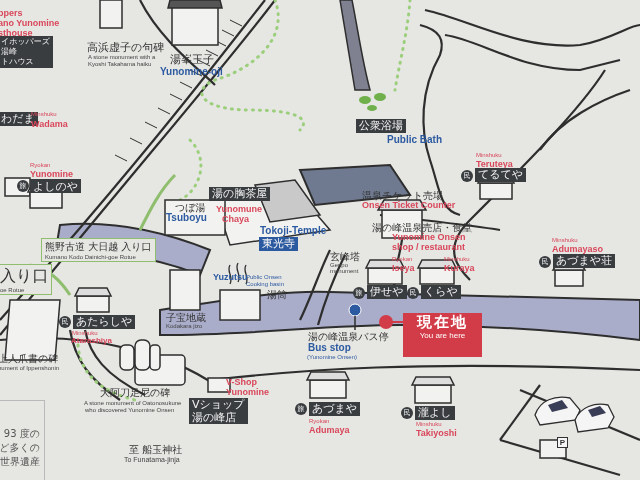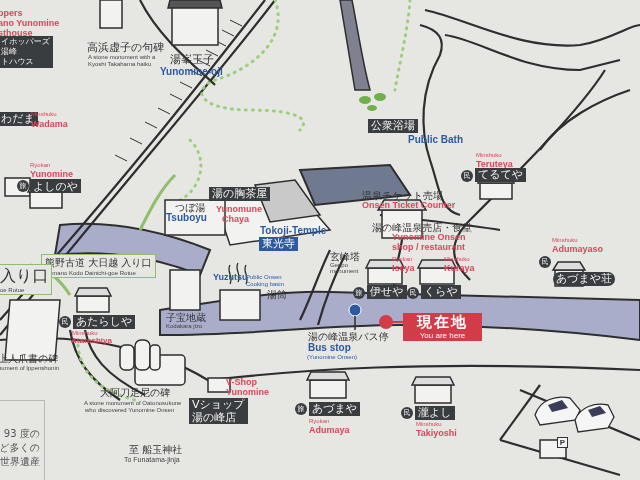--- a/index.html
+++ b/index.html
@@ -6,21 +6,21 @@
   body{width:640px;height:480px;overflow:hidden;background:#e6e6e3;font-family:"Liberation Sans","DejaVu Sans",sans-serif;position:relative;}
   #map{position:absolute;left:0;top:0;width:640px;height:480px;}
   .abs{position:absolute;}
   .jp-box{position:absolute;background:#3a3d40;color:#f4f4f4;font-family:"DejaVu Sans",sans-serif;font-size:11px;line-height:14px;padding:0 3px;white-space:nowrap;}
   .jp{position:absolute;color:#333;font-family:"DejaVu Sans",sans-serif;font-size:10px;white-space:nowrap;}
   .en-blue{position:absolute;color:#2c5aa0;font-weight:bold;font-size:10px;white-space:nowrap;}
   .en-red{position:absolute;color:#d9475a;font-weight:bold;font-size:9px;white-space:nowrap;}
   .en-small{position:absolute;color:#444;font-size:6px;white-space:nowrap;}
   .sub-red{position:absolute;color:#d9475a;font-size:6px;white-space:nowrap;}
   .badge{position:absolute;width:12px;height:12px;border-radius:50%;background:#3a3d40;color:#fff;font-size:7px;line-height:12px;text-align:center;font-family:"DejaVu Sans",sans-serif;}
-  .here{position:absolute;left:403px;top:313px;width:79px;height:28px;background:#d23c48;color:#fff;text-align:center;}
+  .here{position:absolute;left:403px;top:313px;width:79px;height:44px;background:#d23c48;color:#fff;text-align:center;}
   .here .t1{font-family:"DejaVu Sans",sans-serif;font-size:15px;font-weight:bold;line-height:18px;letter-spacing:2px;}
   .here .t2{font-size:8px;line-height:10px;}
   .trail-label{position:absolute;border:1.5px solid #8fbf6e;background:#e6e6e3;padding:1px 3px;}
   .info-panel{position:absolute;left:-2px;top:400px;width:46px;height:82px;border:1px solid #b9b9b9;border-left:none;border-bottom:none;}
   .info-panel .ln{position:absolute;right:4px;font-family:"DejaVu Sans",sans-serif;font-size:10px;color:#555;white-space:nowrap;text-align:right;}
 </style>
 </head>
 <body>
 
 <div id="map">
@@ -175,43 +175,43 @@
   <div class="sub-red" style="left:31px;top:111px;">Minshuku</div>
   <div class="en-red" style="left:31px;top:119px;">Wadama</div>
 
   
   <div class="sub-red" style="left:30px;top:162px;">Ryokan</div>
   <div class="en-red" style="left:30px;top:169px;">Yunomine</div>
   <div class="badge" style="left:17px;top:180px;">旅</div>
   <div class="jp-box" style="left:30px;top:179px;font-family:Liberation Serif, serif;">よしのや</div>
 
   
-  <div class="jp-box" style="left:368px;top:119px;">公衆浴場</div>
-  <div class="en-blue" style="left:380px;top:134px;padding-left:28px;">Public Bath</div>
+  <div class="jp-box" style="left:356px;top:119px;">公衆浴場</div>
+  <div class="en-blue" style="left:359px;top:134px;padding-left:28px;">Public Bath</div>
 
   
   <div class="jp" style="left:362px;top:189px;">温泉チケット売場</div>
   <div class="en-red" style="left:362px;top:200px;">Onsen Ticket Counter</div>
 
   
   <div class="sub-red" style="left:476px;top:152px;">Minshuku</div>
   <div class="en-red" style="left:476px;top:159px;">Teruteya</div>
   <div class="badge" style="left:461px;top:170px;">民</div>
   <div class="jp-box" style="left:475px;top:168px;">てるてや</div>
 
   
   <div class="jp" style="left:372px;top:221px;">湯の峰温泉売店・食堂</div>
   <div class="en-red" style="left:392px;top:232px;">Yunomine Onsen</div>
   <div class="en-red" style="left:392px;top:242px;">shop / restaurant</div>
 
   
   <div class="sub-red" style="left:552px;top:237px;">Minshuku</div>
   <div class="en-red" style="left:552px;top:244px;">Adumayaso</div>
   <div class="badge" style="left:539px;top:256px;">民</div>
-  <div class="jp-box" style="left:553px;top:272px;border-radius:7px;">あづまや荘</div>
+  <div class="jp-box" style="left:553px;top:254px;">あづまや荘</div>
 
   
   <div class="jp" style="left:175px;top:201px;">つぼ湯</div>
   <div class="en-blue" style="left:166px;top:212px;">Tsuboyu</div>
 
   
   <div class="jp-box" style="left:209px;top:187px;">湯の胸茶屋</div>
   <div class="en-red" style="left:216px;top:204px;">Yunomune</div>
   <div class="en-red" style="left:222px;top:214px;">Chaya</div>
 
@@ -244,21 +244,21 @@
   <div class="en-blue" style="left:213px;top:272px;font-size:9px;">Yuzutsu</div>
   <div class="en-small" style="left:246px;top:274px;color:#2c5aa0;">Public Onsen</div>
   <div class="en-small" style="left:246px;top:281px;color:#2c5aa0;">Cooking basin</div>
   <div class="jp" style="left:249px;top:288px;margin-left:18px;">湯筒</div>
 
   
   <div class="jp" style="left:166px;top:311px;">子宝地蔵</div>
   <div class="en-small" style="left:166px;top:323px;">Kodakara jizo</div>
 
   
-  <div class="trail-label" style="left:41px;top:254px;">
+  <div class="trail-label" style="left:41px;top:238px;">
     <div class="jp" style="position:relative;font-size:10px;">熊野古道 大日越 入り口</div>
     <div class="en-small" style="position:relative;font-size:6px;">Kumano Kodo Dainichi-goe Rotue</div>
   </div>
   <div class="trail-label" style="left:-4px;top:264px;">
     <div class="jp" style="position:relative;font-size:16px;">入り口</div>
     <div class="en-small" style="position:relative;">oe Rotue</div>
   </div>
 
   
   <div class="badge" style="left:59px;top:316px;">民</div>

